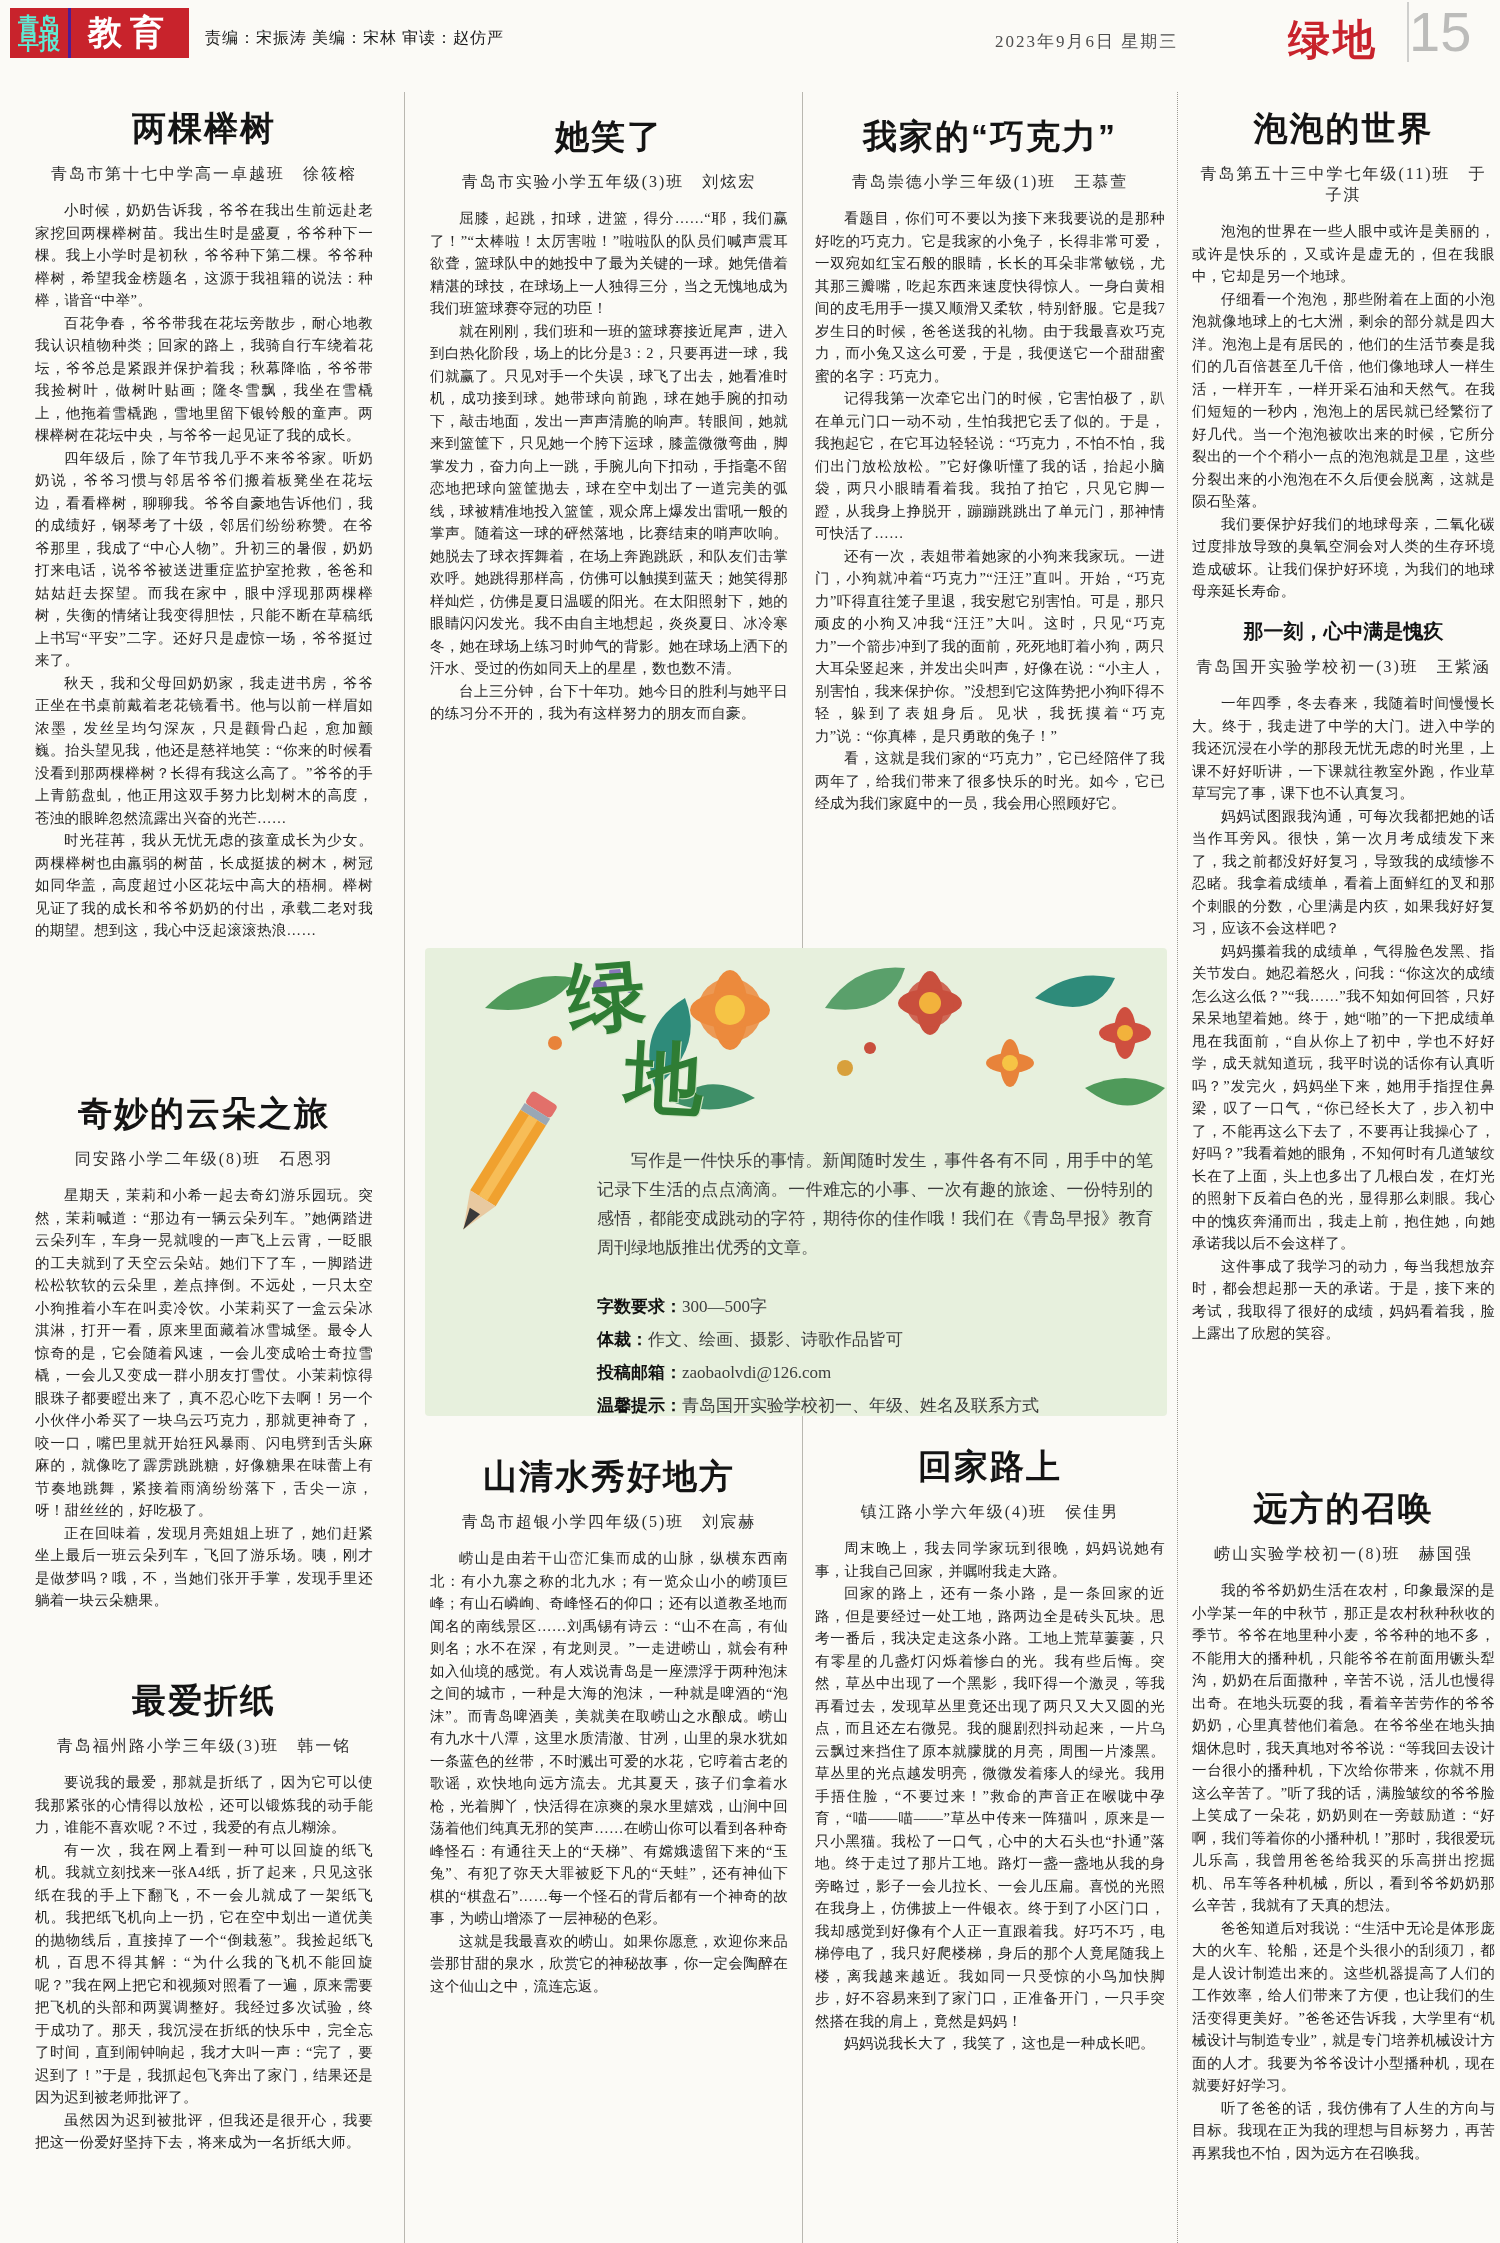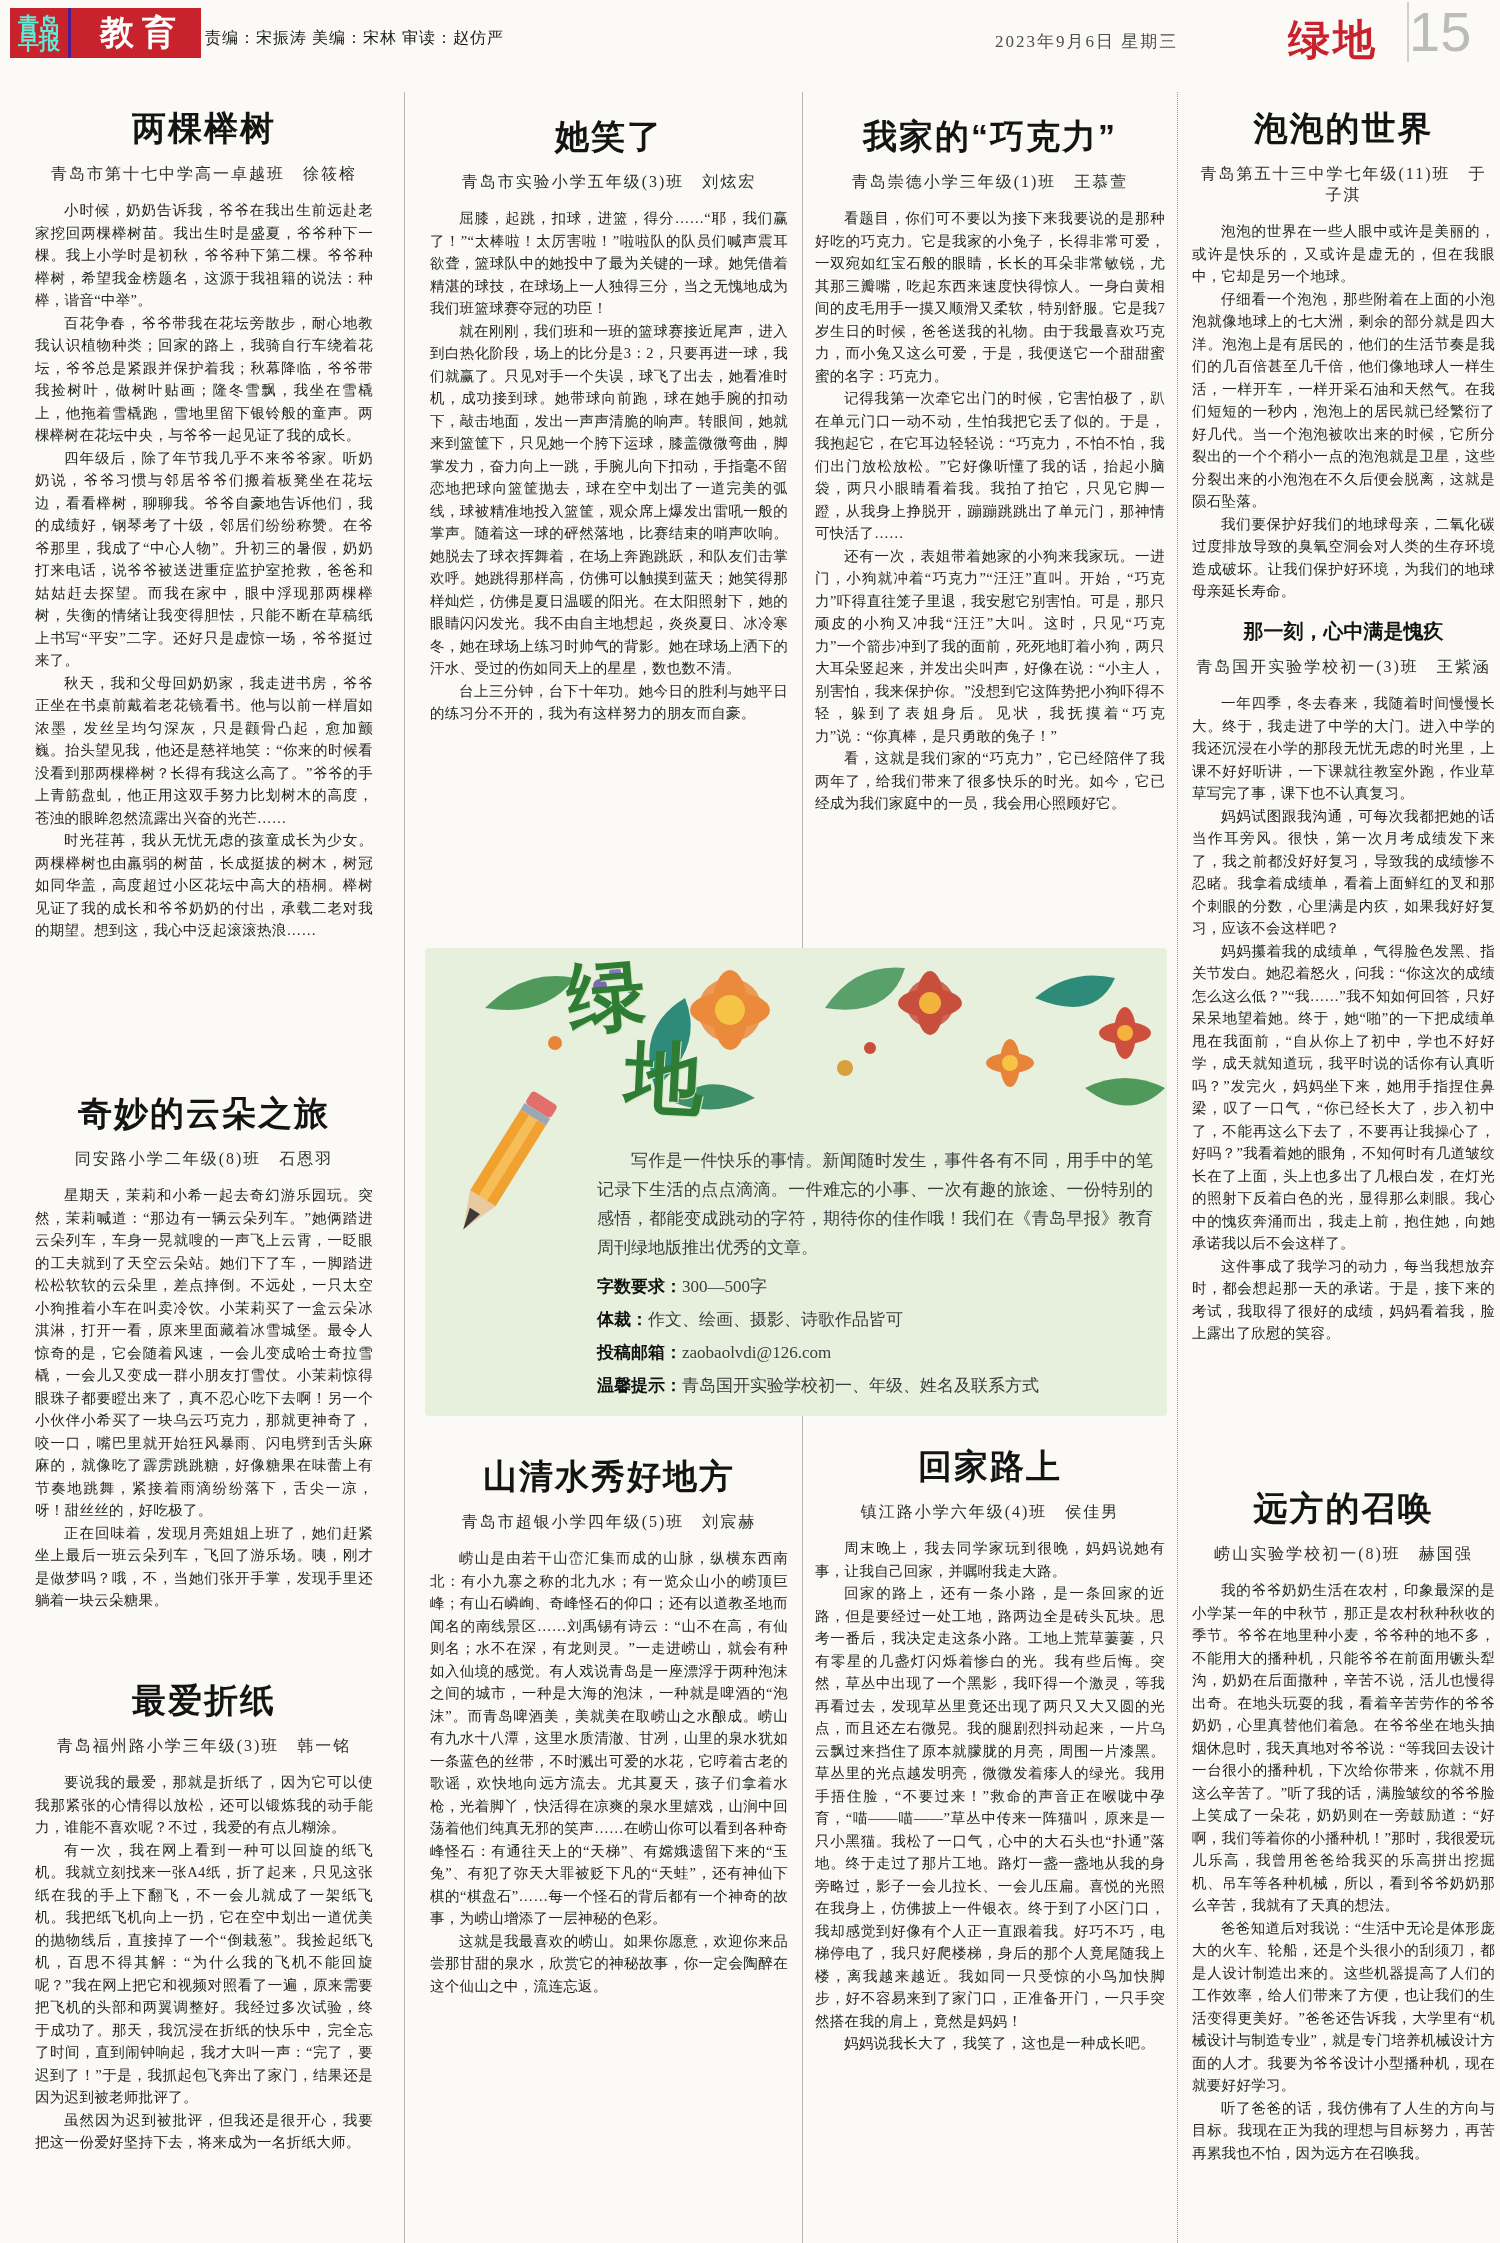--- a/index.html
+++ b/index.html
@@ -5,21 +5,21 @@
   html,body{margin:0;padding:0;background:#dddbd6;}
   .page{position:relative;width:1500px;height:2243px;margin:0 auto;background:#fbfaf6;
         overflow:hidden;font-family:"Liberation Serif",serif;color:#222;}
   
   .masthead{position:absolute;left:10px;top:8px;display:flex;align-items:stretch;height:50px;}
   .logo-box{background:#c8232c;color:#5eead4;width:58px;display:flex;flex-direction:column;
             justify-content:center;align-items:center;font-family:"Liberation Sans",sans-serif;
             font-weight:bold;font-size:21px;line-height:17px;border-right:3px solid #4c1d95;}
   .section-box{background:#c8232c;color:#fff;width:118px;display:flex;justify-content:center;
             align-items:center;font-family:"Liberation Sans",sans-serif;font-weight:900;
-            font-size:34px;letter-spacing:8px;padding-left:12px;}
+            font-size:34px;letter-spacing:8px;padding-left:0;}
   .editors{position:absolute;left:205px;top:28px;font-size:16px;letter-spacing:1px;color:#1a1a1a;}
   .pubdate{position:absolute;left:995px;top:30px;font-size:17px;color:#4c4c4c;letter-spacing:2px;}
   .edition{position:absolute;left:1288px;top:12px;font-family:"Liberation Sans",sans-serif;
            font-weight:900;font-size:42px;color:#c8232c;letter-spacing:3px;}
   .pagenum{position:absolute;left:1407px;top:2px;font-family:"Liberation Sans",sans-serif;
            font-size:56px;font-weight:300;color:#bcbcba;border-left:2px solid #cfcfcd;
            line-height:60px;}
   
   .vline{position:absolute;top:92px;bottom:0;width:0;border-left:1px solid #b9b7b0;}
   .vline.dotted{border-left:1px dotted #9a9892;}
@@ -35,21 +35,21 @@
   .green-box{position:absolute;left:425px;top:948px;width:742px;height:468px;background:#e7f0dd;
              z-index:2;border-radius:4px;}
   .green-box .flowers{position:absolute;left:0;top:0;}
   .gchar{position:absolute;font-weight:bold;color:#2f7d34;font-size:78px;line-height:78px;
          font-family:"Liberation Serif",serif;text-shadow:1px 1px 0 #cfe3c2;}
   .gchar.c1{left:142px;top:10px;transform:rotate(-5deg);}
   .gchar.c2{left:200px;top:92px;transform:rotate(3deg);}
   .pencil{position:absolute;left:18px;top:128px;}
   .gb-text{position:absolute;left:172px;top:198px;width:556px;}
   .gb-intro{font-size:17px;line-height:29px;color:#3c3c3c;text-indent:2em;text-align:justify;}
-  .gb-items{margin-top:8px;}
+  .gb-items{margin-top:28px;}
   .gb-item{font-size:17px;line-height:33px;color:#3c3c3c;}
   .gb-item .lbl{font-weight:bold;color:#111;font-family:"Liberation Sans",sans-serif;}
 </style>
 </head>
 <body>
 
 <div class="page">
 
   <div class="masthead">
     <div class="logo-box">

